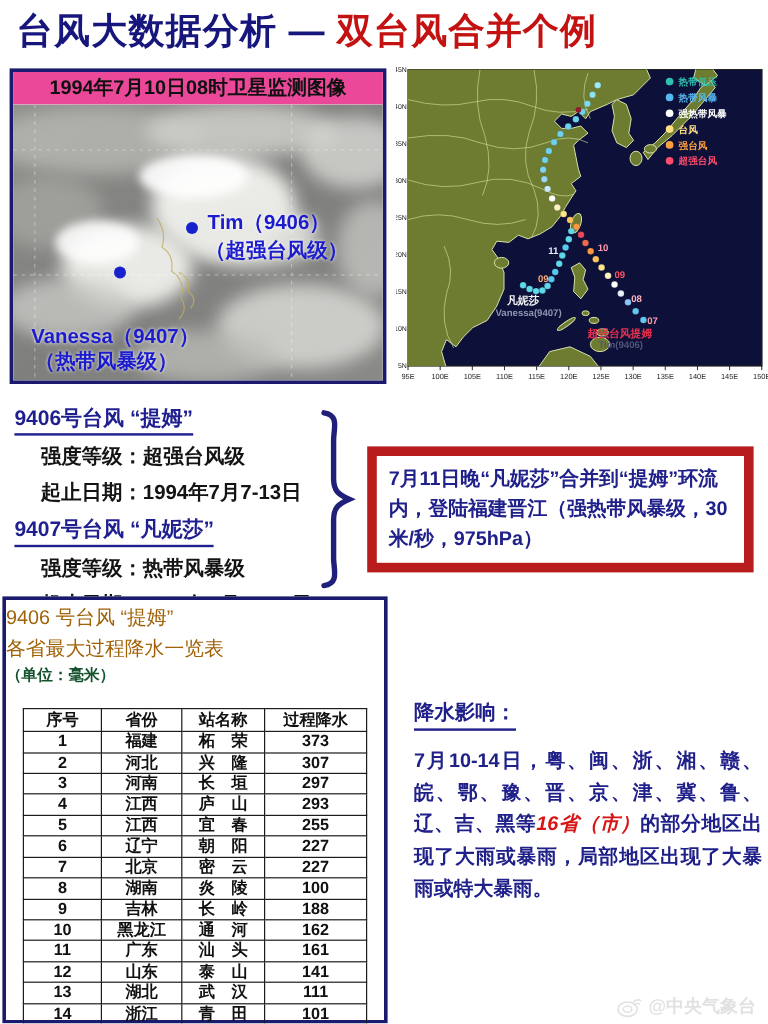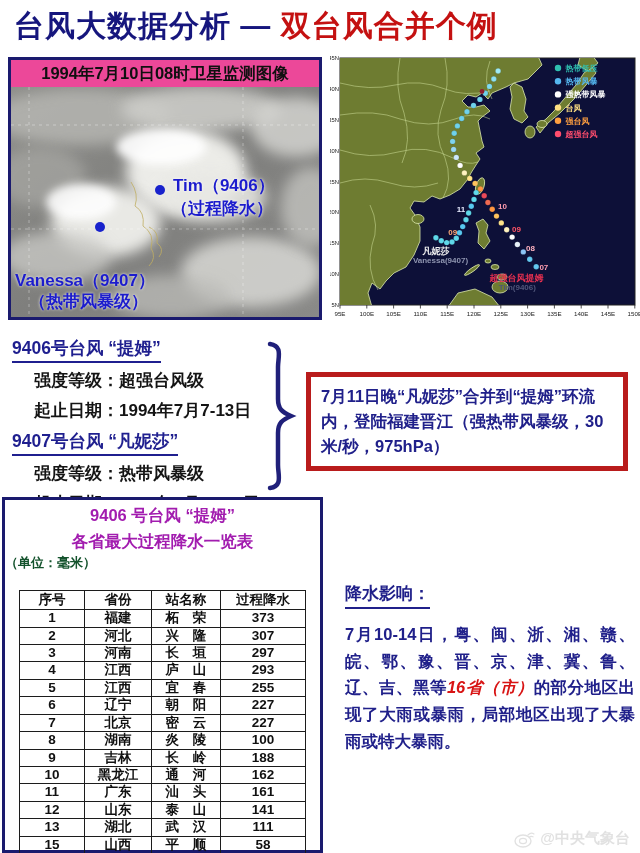--- a/index.html
+++ b/index.html
@@ -16,25 +16,25 @@
   .sat-label{position:absolute;font-weight:bold;color:#1c1ccD;font-size:17px;white-space:nowrap;text-shadow:0 0 3px rgba(255,255,255,.9);}
   .sat-dot{position:absolute;width:10px;height:10px;border-radius:50%;background:#1822cc;}
   
   #map-panel{position:absolute;left:330px;top:55px;width:310px;height:268px;background:#fff;}
   
   #typhoon-info{position:absolute;left:12px;top:334px;width:272px;color:#000;}
   .ti-title{font-size:17.5px;font-weight:bold;color:#1f1f8f;margin:2px 0 6px 0;}
   .ti-title span{display:inline-block;border-bottom:2.5px solid #1f1f8f;padding-bottom:1px;}
   .ti-line{font-size:17px;font-weight:bold;color:#141414;margin:0 0 7px 22px;white-space:nowrap;}
   #brace{position:absolute;left:266px;top:341px;}
-  #merge-box{position:absolute;left:306px;top:372px;width:322px;box-sizing:border-box;border:5px solid #b91c1c;
+  #merge-box{position:absolute;left:306px;top:372px;width:322px;box-sizing:border-box;border:8px solid #b91c1c;
              padding:7px 10px 8px 10px;font-size:16.5px;font-weight:bold;color:#20208a;line-height:1.5;}
   
   #table-panel{position:absolute;left:2px;top:497px;width:321px;height:356px;border:3px solid #1a1a6e;box-sizing:border-box;background:#fff;}
-  .tbl-title{ text-align:center;font-size:16.5px;font-weight:bold;color:#a21caf;line-height:1.25;margin-top:5px;}
+  .tbl-title{ text-align:left;font-size:16.5px;font-weight:normal;color:#a16207;line-height:1.25;margin-top:5px;}
   .tbl-unit{text-align:left;font-size:13px;font-weight:bold;color:#14532d;margin:3px 0 18px 0;}
   #rain-table{border-collapse:collapse;margin:0 auto;table-layout:fixed;}
   #rain-table th,#rain-table td{border:1.6px solid #1c1c1c;text-align:center;font-size:13.5px;font-weight:bold;color:#111;
        padding:0;height:16.4px;line-height:16.4px;overflow:hidden;}
   #rain-table th{height:18px;line-height:18px;}
   #rain-table .c0{width:64px;}#rain-table .c1{width:66px;}#rain-table .c2{width:68px;}#rain-table .c3{width:84px;}
   #rain-table td.station{word-spacing:10px;}
   
   #rain-impact{position:absolute;left:345px;top:582px;width:290px;color:#20208a;}
   #rain-impact .ri-title{font-size:17px;font-weight:bold;margin-bottom:12px;}
@@ -93,23 +93,23 @@
       </g>
       <g stroke="#ffffff" stroke-width="1" opacity=".35" stroke-dasharray="3,4">
         <line x1="18" y1="0" x2="18" y2="230"></line>
           <line x1="232" y1="0" x2="232" y2="230"></line>
         <line x1="0" y1="38" x2="308" y2="38"></line>
           <line x1="0" y1="142" x2="308" y2="142"></line>
       </g>
     </svg>
     <div class="sat-dot" style="left:144px;top:125px;"></div>
     <div class="sat-label" style="left:162px;top:114px;">Tim（9406）</div>
-    <div class="sat-label" style="left:160px;top:137px;">（过程降水）</div>
+    <div class="sat-label" style="left:160px;top:137px;">（超强台风级）</div>
     <div class="sat-dot" style="left:84px;top:162px;"></div>
-    <div class="sat-label" style="left:4px;top:209px;">Vanessa（9407）</div>
+    <div class="sat-label" style="left:15px;top:209px;">Vanessa（9407）</div>
     <div class="sat-label" style="left:18px;top:230px;">（热带风暴级）</div>
   </div>
 
   <div id="map-panel">
     <svg id="map-svg" width="310" height="268" viewBox="0 0 310 268">
       <defs>
         <clipPath id="plotclip">
             <rect x="10" y="3" width="295" height="247"></rect>
           </clipPath>
       </defs>
@@ -353,20 +353,26 @@
             <td class="station">泰 山</td>
             <td>141</td>
           </tr>
           <tr>
             <td>13</td>
             <td>湖北</td>
             <td class="station">武 汉</td>
             <td>111</td>
           </tr>
           <tr>
+            <td>14</td>
+            <td>浙江</td>
+            <td class="station">青 田</td>
+            <td>101</td>
+          </tr>
+          <tr>
             <td>15</td>
             <td>山西</td>
             <td class="station">平 顺</td>
             <td>58</td>
           </tr>
         </tbody>
     </table>
   </div>
 
   <div id="rain-impact">

